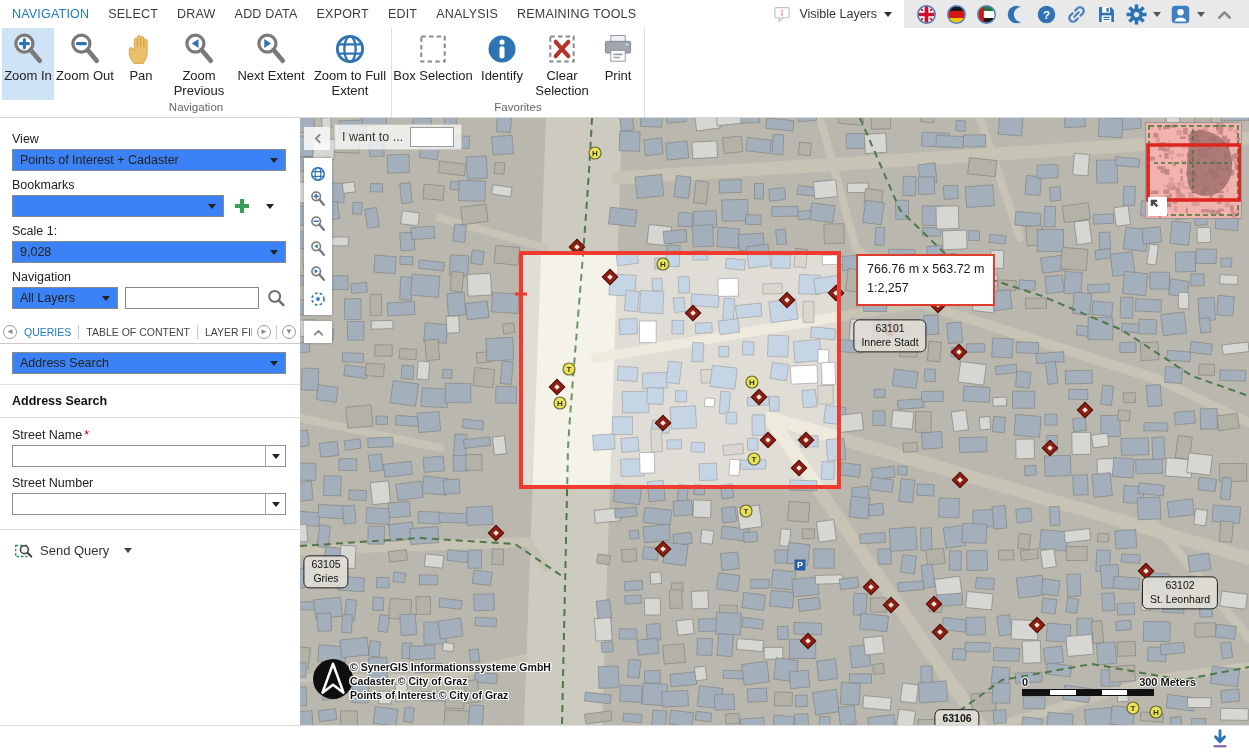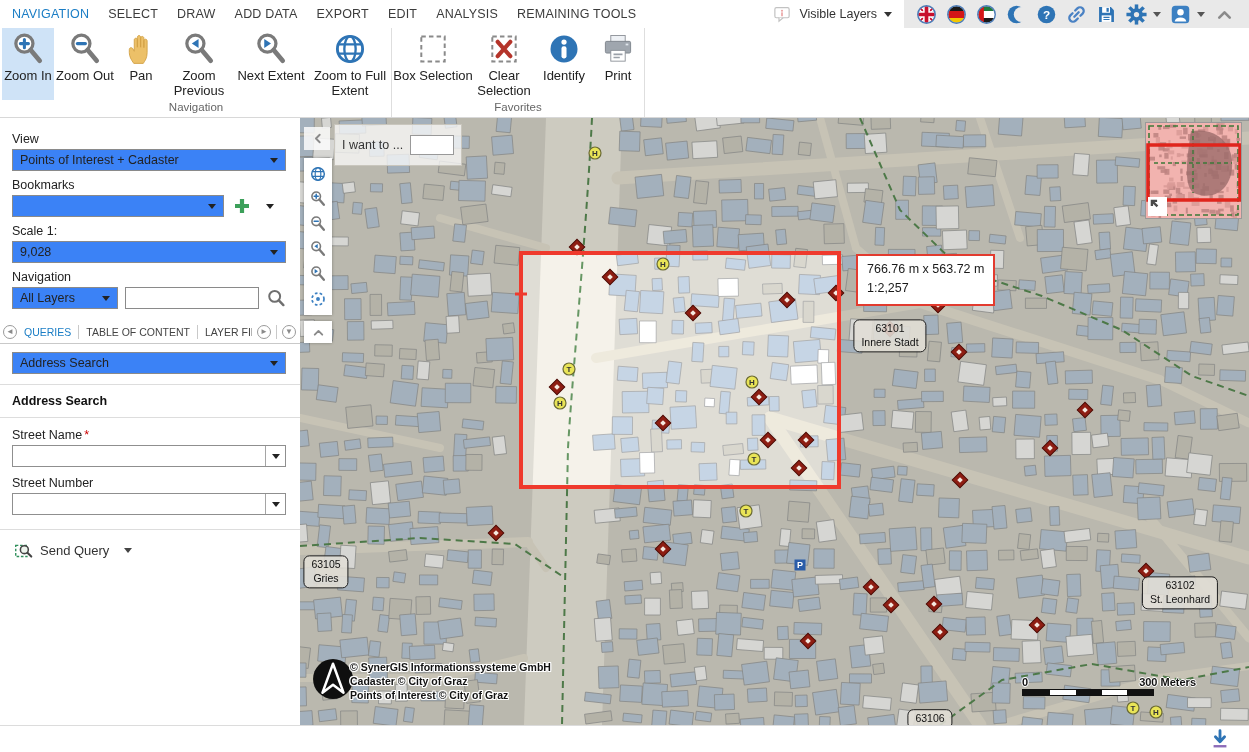--- a/index.html
+++ b/index.html
@@ -70,21 +70,21 @@
   .send-row .sq-icon { width:19px; height:19px; }
   .send-row .sq-icon svg { width:100%; height:100%; }
   .send-label { font-size:13px; color:#333; }
   .send-caret { width:0; height:0; border-left:4px solid transparent; border-right:4px solid transparent; border-top:5px solid #444; margin-left:8px; }
 
   
   .map { position:relative; width:949px; flex:none; overflow:hidden; background:#d7d4ca; }
   .map svg.base { position:absolute; left:0; top:0; }
   svg text { font-family:"Liberation Sans", sans-serif; }
 
-  .iwant { position:absolute; left:34px; top:6px; height:42px; background:rgba(255,255,255,.72); border:1px solid #c9c6bd; display:flex; align-items:center; gap:7px; padding:0 7px; font-size:12.5px; color:#333; }
+  .iwant { position:absolute; left:34px; top:6px; height:26px; background:rgba(255,255,255,.72); border:1px solid #c9c6bd; display:flex; align-items:center; gap:7px; padding:0 7px; font-size:12.5px; color:#333; }
   .iwant input { width:44px; height:20px; border:1px solid #999; background:#fff; font:12px "Liberation Sans",sans-serif; padding:0 3px; }
 
   .mt-collapse { position:absolute; left:4px; top:9px; width:26px; height:23px; background:rgba(252,252,252,.85); display:grid; place-items:center; cursor:pointer; }
   .mt-collapse svg, .mt-up svg { width:15px; height:15px; }
   .tool-panel { position:absolute; left:4px; top:40px; width:28px; background:#fff; box-shadow:0 0 3px rgba(0,0,0,.3); display:flex; flex-direction:column; align-items:center; padding:7px 0; gap:7px; }
   .tool-btn { width:18px; height:18px; cursor:pointer; }
   .tool-btn svg { width:100%; height:100%; display:block; }
   .mt-up { position:absolute; left:4px; top:203px; width:28px; height:22px; background:#fff; box-shadow:0 0 3px rgba(0,0,0,.3); display:grid; place-items:center; cursor:pointer; }
 
   .dim-tip { position:absolute; left:556px; top:136px; background:#fff; border:2px solid #e23b2f; padding:4px 9px 5px; font-size:12.5px; line-height:1.55; color:#1a1a1a; white-space:nowrap; }
@@ -319,38 +319,38 @@
       <div class="ribbon-group">
         <div class="rg-buttons">
           <div class="ribbon-btn" style="width: 80px;">
             <span class="rb-icon">
               <svg viewBox="0 0 40 40">
                 <rect x="7" y="6" width="26" height="28" fill="none" stroke="#8a8a8a" stroke-width="2.2" stroke-dasharray="5 3.5"></rect>
               </svg>
             </span>
             <span class="rb-label">Box Selection</span>
           </div>
-          <div class="ribbon-btn" style="width: 62px;">
-            <span class="rb-icon">
-              <svg viewBox="0 0 40 40">
-                <rect x="7" y="6" width="26" height="28" fill="none" stroke="#8a8a8a" stroke-width="2.2" stroke-dasharray="5 3.5"></rect>
-                <path d="M13 12 L27 28 M27 12 L13 28" stroke="#b5342a" stroke-width="4.6" stroke-linecap="round"></path>
-              </svg>
-            </span>
-            <span class="rb-label">Clear Selection</span>
-          </div>
           <div class="ribbon-btn" style="width: 58px;">
             <span class="rb-icon">
               <svg viewBox="0 0 40 40">
                 <circle cx="20" cy="20" r="15" fill="#2e74b5"></circle>
                 <circle cx="20" cy="12.3" r="2.9" fill="#fff"></circle>
                 <rect x="17.2" y="17" width="5.6" height="13.5" rx="2.4" fill="#fff"></rect>
               </svg>
             </span>
             <span class="rb-label">Identify</span>
+          </div>
+          <div class="ribbon-btn" style="width: 62px;">
+            <span class="rb-icon">
+              <svg viewBox="0 0 40 40">
+                <rect x="7" y="6" width="26" height="28" fill="none" stroke="#8a8a8a" stroke-width="2.2" stroke-dasharray="5 3.5"></rect>
+                <path d="M13 12 L27 28 M27 12 L13 28" stroke="#b5342a" stroke-width="4.6" stroke-linecap="round"></path>
+              </svg>
+            </span>
+            <span class="rb-label">Clear Selection</span>
           </div>
           <div class="ribbon-btn" style="width: 50px;">
             <span class="rb-icon">
               <svg viewBox="0 0 40 40">
                 <rect x="12" y="5" width="16" height="8" fill="#eef1f5" stroke="#8a8f96"></rect>
                 <rect x="6" y="11.5" width="28" height="13" rx="1.5" fill="#9fa6ae" stroke="#7c828a"></rect>
                 <rect x="28.5" y="14" width="3" height="2" fill="#dfe5ec"></rect>
                 <rect x="12" y="21.5" width="16" height="12" fill="#fff" stroke="#8a8f96"></rect>
                 <path d="M15 26 h10 M15 29.5 h7" stroke="#9aa0a8" stroke-width="1.8"></path>
               </svg>
@@ -1558,21 +1558,21 @@
             <div>Innere Stadt</div>
           </div>
           <div class="mlabel" style="left: 26px; top: 454px;">
             <div>63105</div>
             <div>Gries</div>
           </div>
           <div class="mlabel" style="left: 880px; top: 475px;">
             <div>63102</div>
             <div>St. Leonhard</div>
           </div>
-          <div class="mlabel" style="left: 630px; top: 601px;">
+          <div class="mlabel" style="left: 657px; top: 601px; font-weight: bold;">
             <div>63106</div>
           </div>
         </div>
 
       <div class="north" id="northArrow"><svg viewBox="0 0 40 40">
             <circle cx="20" cy="20" r="19" fill="#0f0f0f"></circle>
             <path d="M20 5.5 L30 33 L20 25.5 L10 33 Z" fill="none" stroke="#fff" stroke-width="2.4" stroke-linejoin="round"></path>
           </svg></div>
       <div class="copyright" id="copyright">
           <div>© SynerGIS Informationssysteme GmbH</div>

